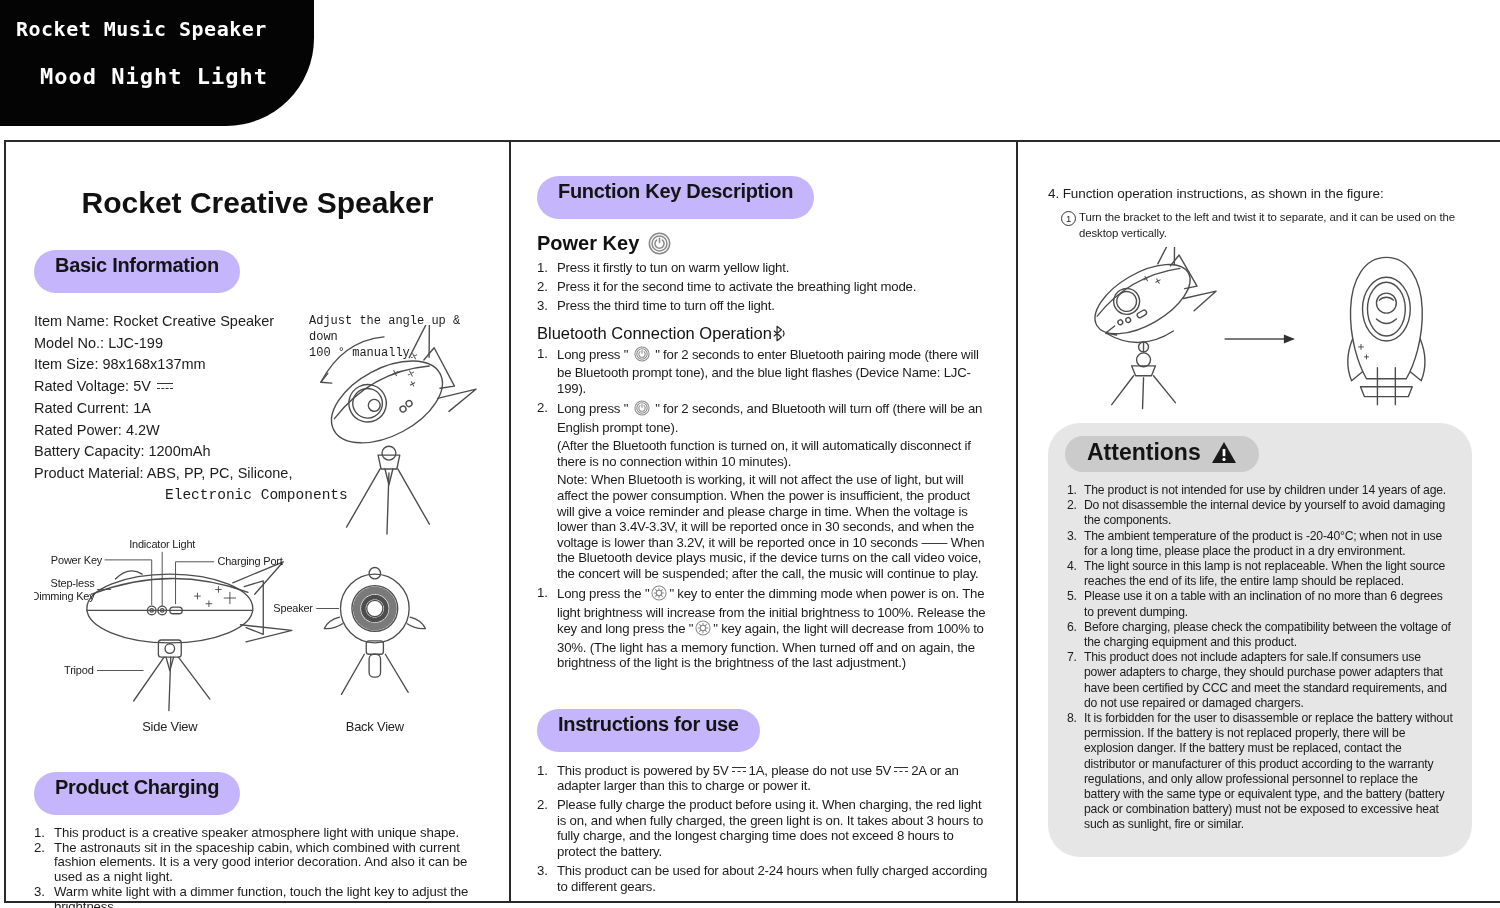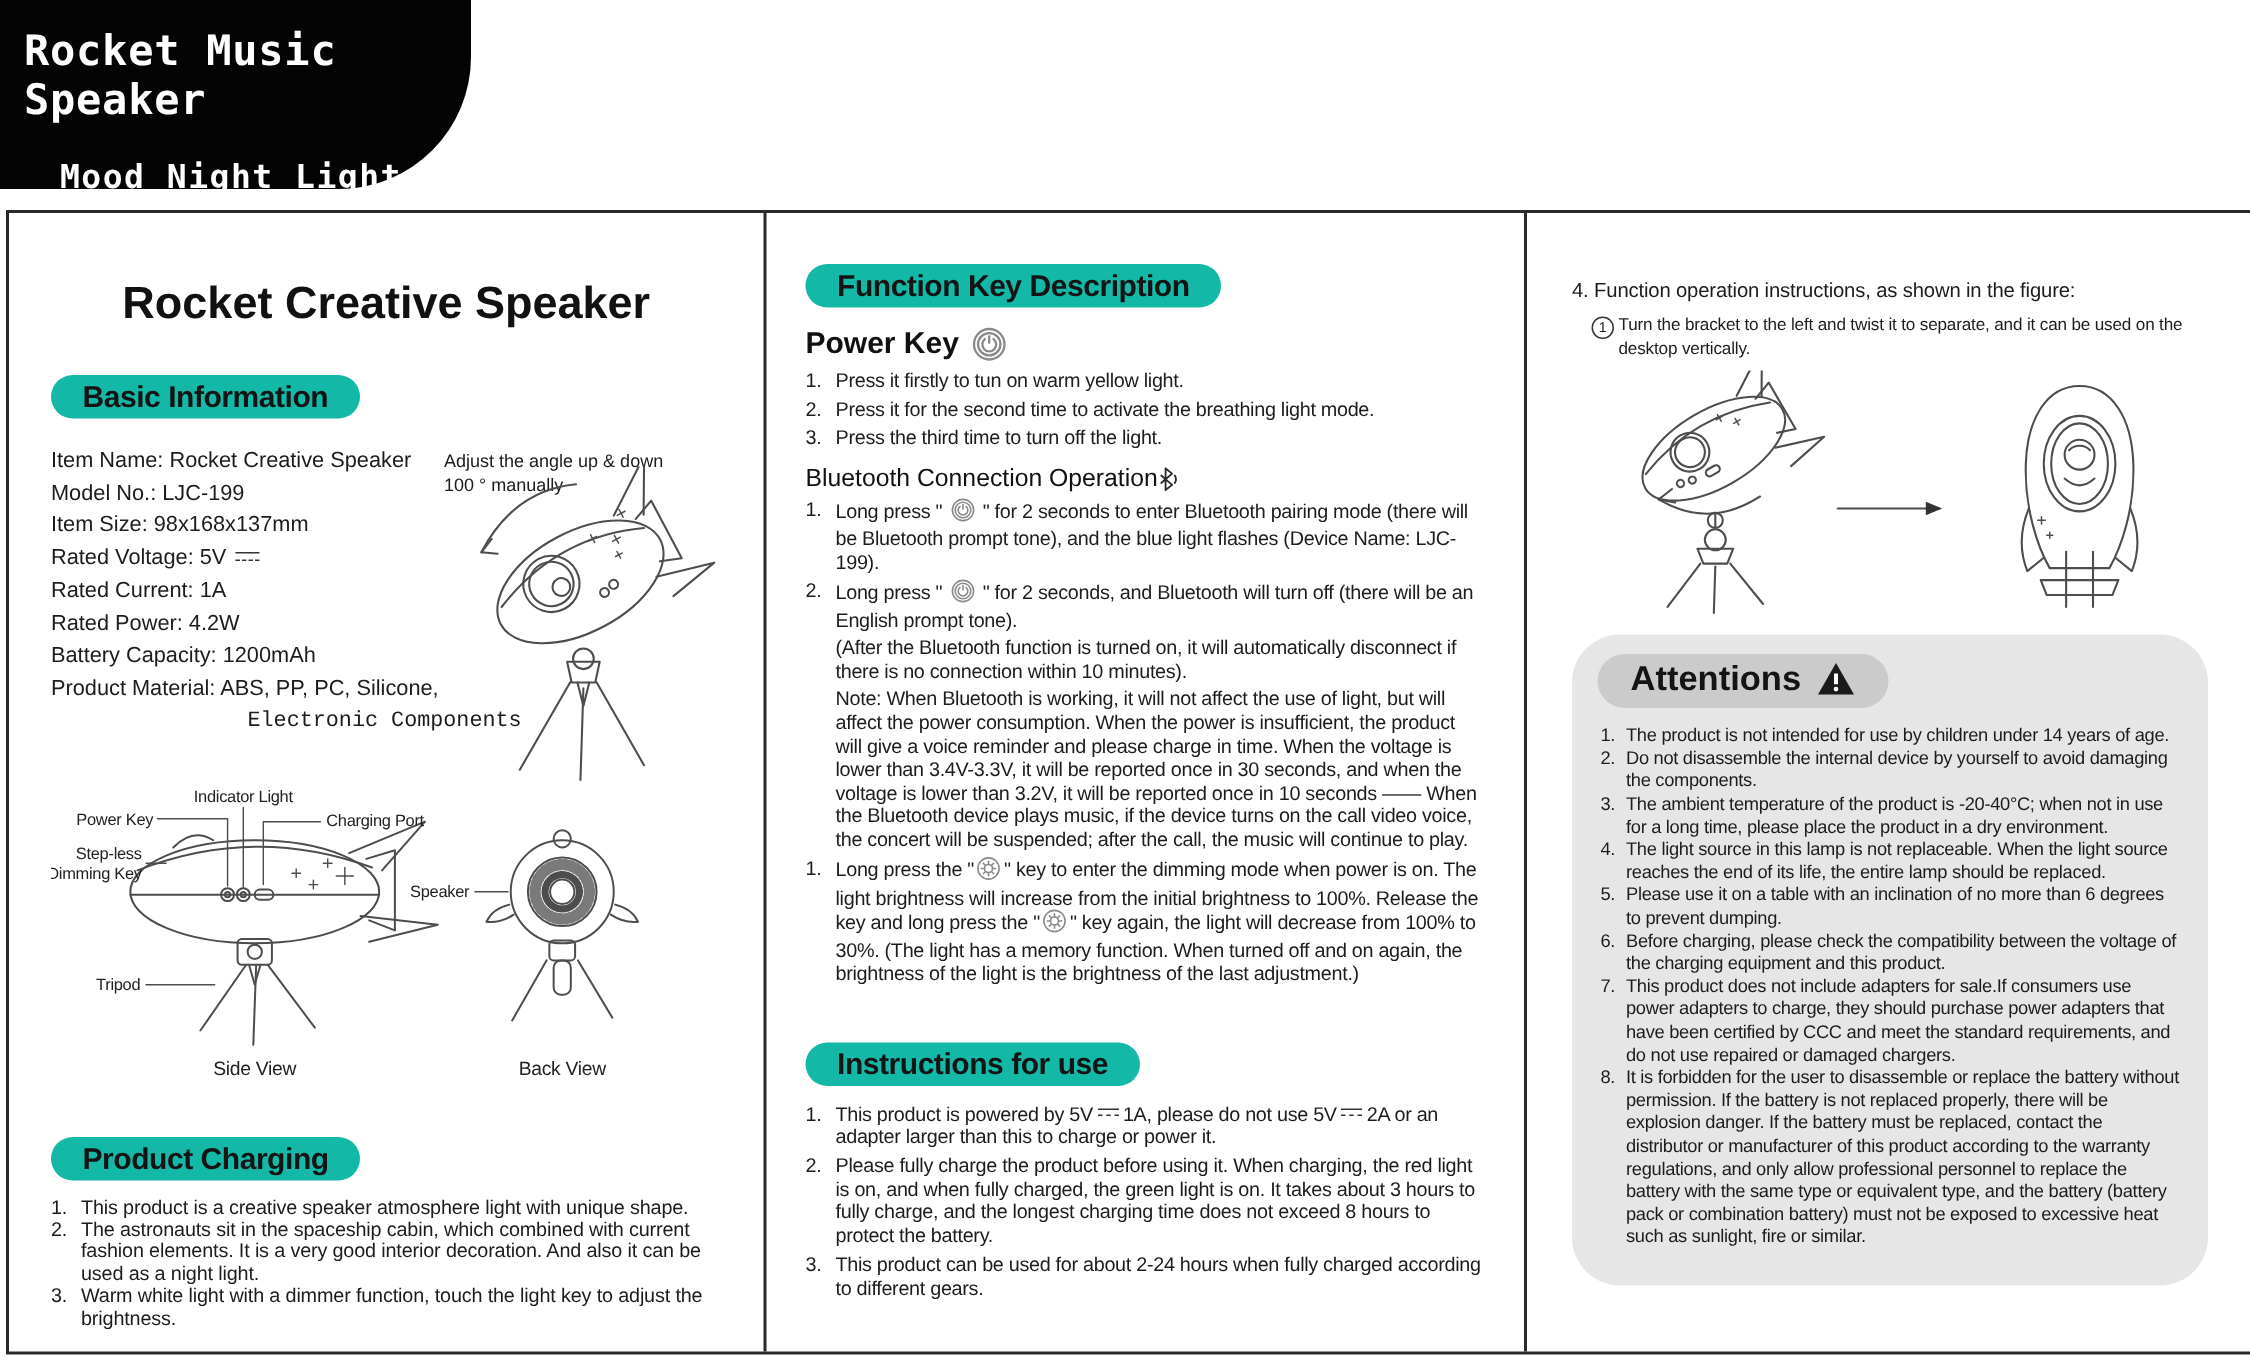--- a/index.html
+++ b/index.html
@@ -2,45 +2,45 @@
 <html><head>
 <meta charset="utf-8">
 <style>
   html,body{margin:0;padding:0;background:#ffffff;}
   .page{position:relative;width:1500px;height:908px;background:#fff;overflow:hidden;
         font-family:"Liberation Sans", sans-serif;color:#1c1c1c;}
 
   
   .banner{position:absolute;top:0;left:0;width:314px;height:126px;background:#040404;
           border-radius:0 0 88px 0;color:#fff;font-family:"DejaVu Sans Mono", monospace;font-weight:bold;}
-  .banner .l1{font-size:28px;letter-spacing:.5px;margin:17px 0 17px 16px;}
+  .banner .l1{font-size:20px;letter-spacing:.5px;margin:17px 0 17px 16px;}
   .banner .l2{font-size:22px;letter-spacing:1px;margin:23px 0 16px 40px;}
 
   
   .frame{position:absolute;top:140px;left:4px;right:-4px;bottom:5px;border:2px solid #2a2a2a;display:flex;}
   .col{position:relative;box-sizing:border-box;height:100%;}
   .col-left{width:505px;border-right:2px solid #2a2a2a;padding:0 28px;}
   .col-mid{width:507px;border-right:2px solid #2a2a2a;padding:0 26px;}
   .col-right{flex:1;padding:0 30px;}
 
   
-  .pill{display:inline-block;background:#14b8a6;border-radius:22px;padding:4px 21px 2px;
+  .pill{display:inline-block;background:#c4b5fd;border-radius:22px;padding:4px 21px 16px;
         font-size:20px;font-weight:bold;letter-spacing:-.3px;color:#141414;}
   .li{display:flex;}
   .li .n{flex:none;width:20px;}
   .li .t{flex:1;}
   .para{margin-top:3px;}
 
   
   .title{text-align:center;font-size:30px;letter-spacing:0;margin:44px 0 0;color:#111;}
   .col-left .pill{margin-top:30px;}
   .info-wrap{position:relative;margin-top:18px;height:220px;}
   .spec{font-size:14.5px;line-height:21.7px;white-space:pre;}
   .spec.indent{padding-left:131px;font-family:Liberation Mono, monospace;}
-  .adjust-note{position:absolute;left:262px;top:2px;font-size:12px;line-height:16px;width:170px;}
+  .adjust-note{position:absolute;left:275px;top:2px;font-size:12px;line-height:16px;width:170px;font-family:Liberation Mono, monospace;}
   .rocket-a{position:absolute;left:258px;top:14px;}
   .diagram{margin-top:6px;display:block;}
   .flist{margin-top:11px;}
   .flist .li{font-size:13.2px;line-height:14.7px;letter-spacing:-.1px;}
 
   
   .col-mid .pill{margin-top:34px;}
   .h-power{font-size:20px;font-weight:bold;margin:13px 0 5px;display:flex;align-items:center;gap:9px;color:#111;}
   .h-sub{font-size:16.5px;font-weight:normal;margin:10px 0 3px;display:flex;align-items:center;gap:0;color:#111;}
   .mlist .li{font-size:13.2px;line-height:15.6px;letter-spacing:-.2px;margin-bottom:3.5px;}

